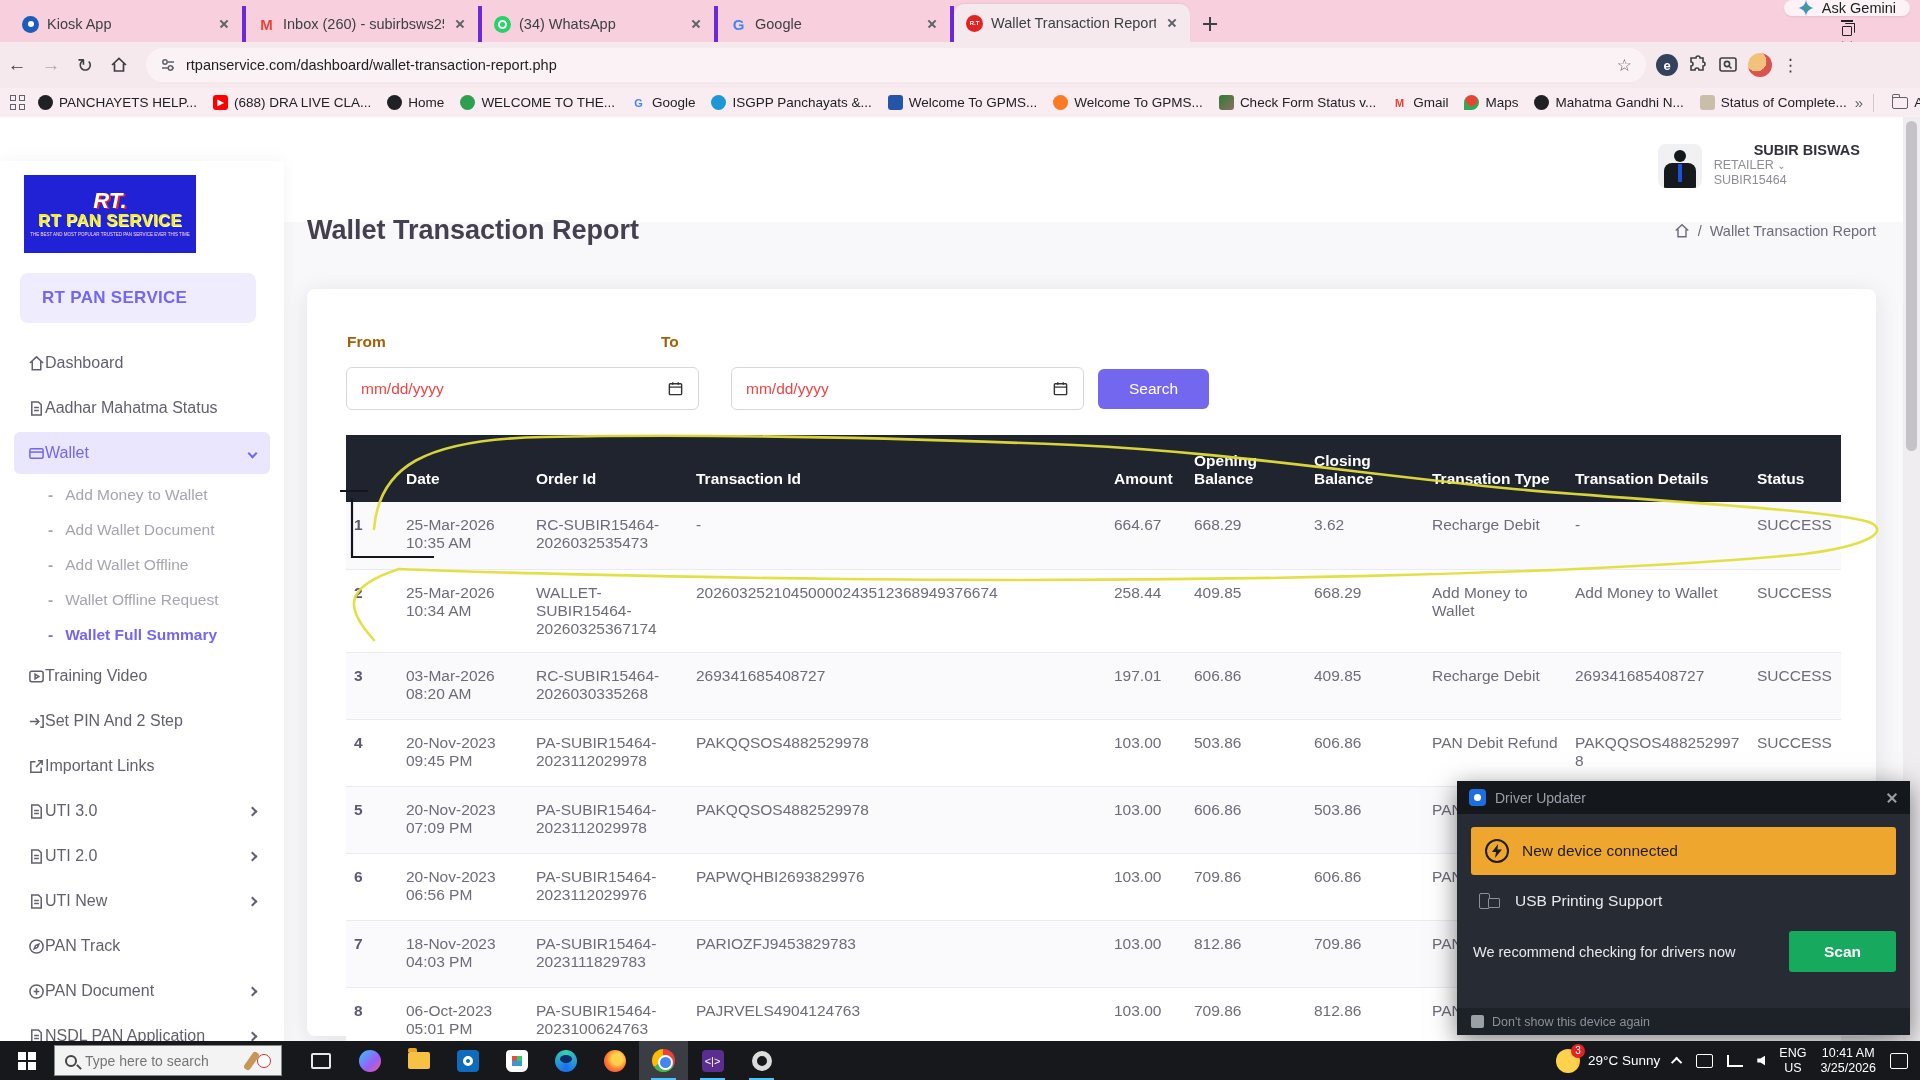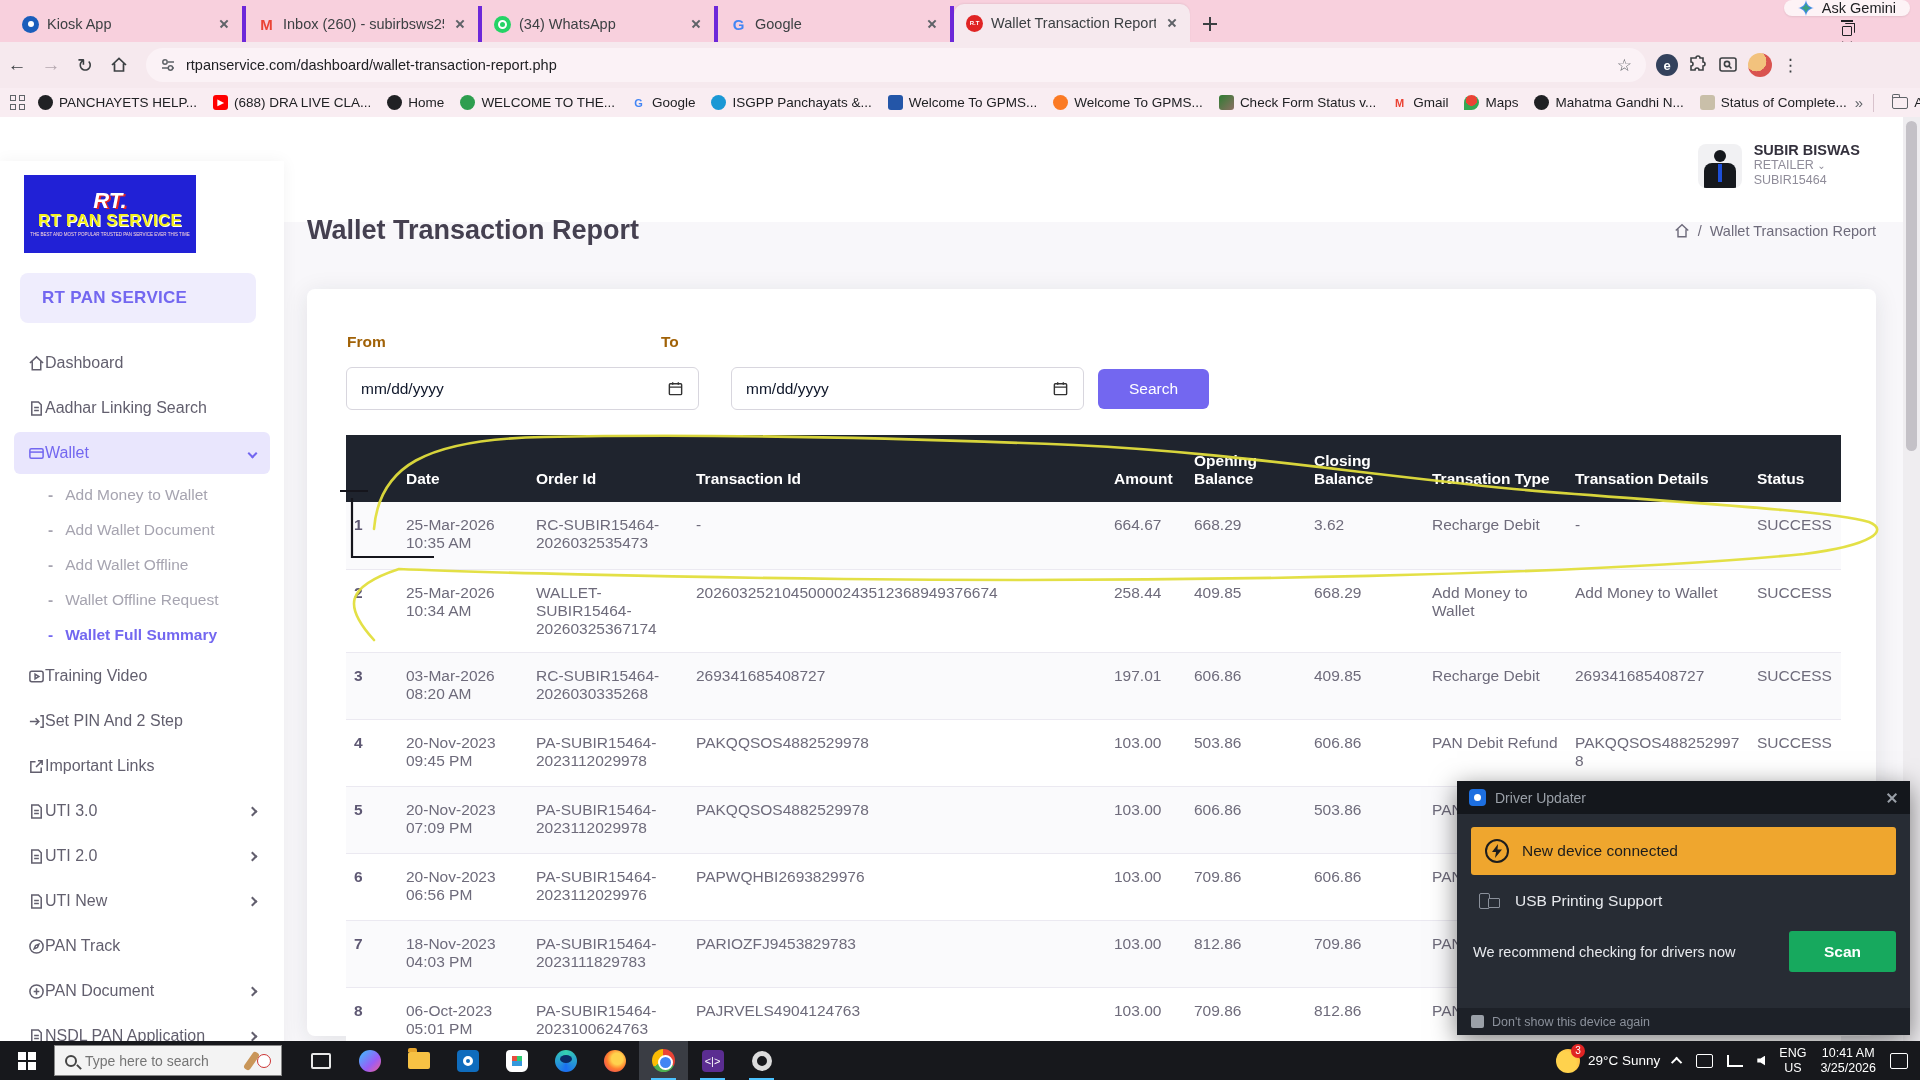--- a/index.html
+++ b/index.html
@@ -73,28 +73,28 @@
   .chev-d { width:7px; height:7px; border-right:2px solid #7367f0; border-bottom:2px solid #7367f0; transform:rotate(45deg); margin-left:auto; }
 
   .main { position:absolute; left:284px; top:0; width:1636px; height:924px; background:#f8f7fa; }
   .main-top { position:absolute; left:0; top:0; width:1636px; height:105px; background:#fff; }
   .userbox { position:absolute; right:60px; top:26px; display:flex; gap:12px; align-items:center; }
   .user-av { width:44px; height:44px; border-radius:8px; background:#f1f1f3; position:relative; overflow:hidden; }
   .user-av .head { position:absolute; left:16px; top:6px; width:12px; height:12px; border-radius:50%; background:#15181d; }
   .user-av .body { position:absolute; left:6px; top:19px; width:32px; height:25px; border-radius:8px 8px 0 0; background:#15181d; }
   .user-av .tie { position:absolute; left:20px; top:20px; width:4px; height:18px; background:#1d4fd8; }
   .user-meta { line-height:15px; }
-  .user-name { font-weight:bold; font-size:14.5px; color:#33303c; }
+  .user-name { font-weight:bold; font-size:14.5px; color:#33303c;margin-left:40px; }
   .user-role, .user-id { font-size:12.5px; color:#8f8c99; }
   .title-row { position:absolute; left:23px; top:98px; right:44px; display:flex; align-items:center; }
   .page-title { font-size:27px; font-weight:bold; color:#454050; }
   .breadcrumb { margin-left:auto; display:flex; align-items:center; gap:8px; font-size:14.5px; color:#6e6b7b; }
   .card { position:absolute; left:23px; top:172px; width:1569px; height:747px; background:#fff; border-radius:8px; box-shadow:0 4px 24px rgba(34,41,47,.1); }
   .filter-lbl { position:absolute; font-size:15.5px; font-weight:bold; color:#a16207; }
-  .date-input { position:absolute; height:43px; width:353px; border:1px solid #d8d6de; border-radius:6px; display:flex; align-items:center; padding:0 14px; color:#0f172a; font-size:15.5px; background:#fff; }
+  .date-input { position:absolute; height:43px; width:353px; border:1px solid #d8d6de; border-radius:6px; display:flex; align-items:center; padding:0 14px; color:#ef4444; font-size:15.5px; background:#fff; }
   .date-input .cal { margin-left:auto; }
   .search-btn { position:absolute; left:791px; top:80px; width:111px; height:40px; background:#7367f0; color:#fff; border:none; border-radius:6px; font-size:15.5px; font-family:inherit; cursor:pointer; }
 
   table.tx { position:absolute; left:39px; top:146px; width:1495px; border-collapse:collapse; table-layout:fixed; }
   table.tx col.c0{width:52px;} col.c1{width:130px;} col.c2{width:160px;} col.c3{width:418px;} col.c4{width:80px;} col.c5{width:120px;} col.c6{width:118px;} col.c7{width:143px;} col.c8{width:182px;} col.c9{width:92px;}
   table.tx thead th { background:#1f242e; color:#fff; font-size:15.5px; text-align:left; vertical-align:bottom; padding:10px 8px 14px 8px; font-weight:bold; height:67px; }
   table.tx td { font-size:15.5px; color:#6e6b7b; padding:14px 8px; vertical-align:top; border-bottom:1px solid #ebe9f1; height:67px; word-break:break-word; }
   table.tx td.num { color:#5e5873; font-weight:bold; }
   table.tx tr:nth-child(odd) td { background:#fafafc; }
   table.tx tr:nth-child(even) td { background:#fff; }
@@ -342,21 +342,21 @@
       <div class="nav-item">
         <svg width="17" height="17" viewBox="0 0 18 18" fill="none" stroke-width="1.6" stroke="#625f6e">
             <path d="M2 8.5 L9 2 L16 8.5 M4.5 7 V15.5 H13.5 V7"></path>
           </svg>
         <span>Dashboard</span>
       </div>
       <div class="nav-item">
         <svg width="17" height="17" viewBox="0 0 18 18" fill="none" stroke-width="1.6" stroke="#625f6e">
             <path d="M4 2 H11 L14 5 V16 H4 Z M6.5 8 H11.5 M6.5 11 H11.5"></path>
           </svg>
-        <span>Aadhar Linking Search</span>
+        <span>Aadhar Mahatma Status</span>
       </div>
       <div class="nav-item active-parent">
         <svg width="17" height="17" viewBox="0 0 18 18" fill="none" stroke-width="1.6" stroke="#625f6e">
             <rect x="2" y="4" width="14" height="10" rx="1.5"></rect>
             <path d="M2 7.5 H16"></path>
           </svg>
         <span>Wallet</span>
         <span class="chev-d"></span>
       </div>
       <div class="nav-sub">

